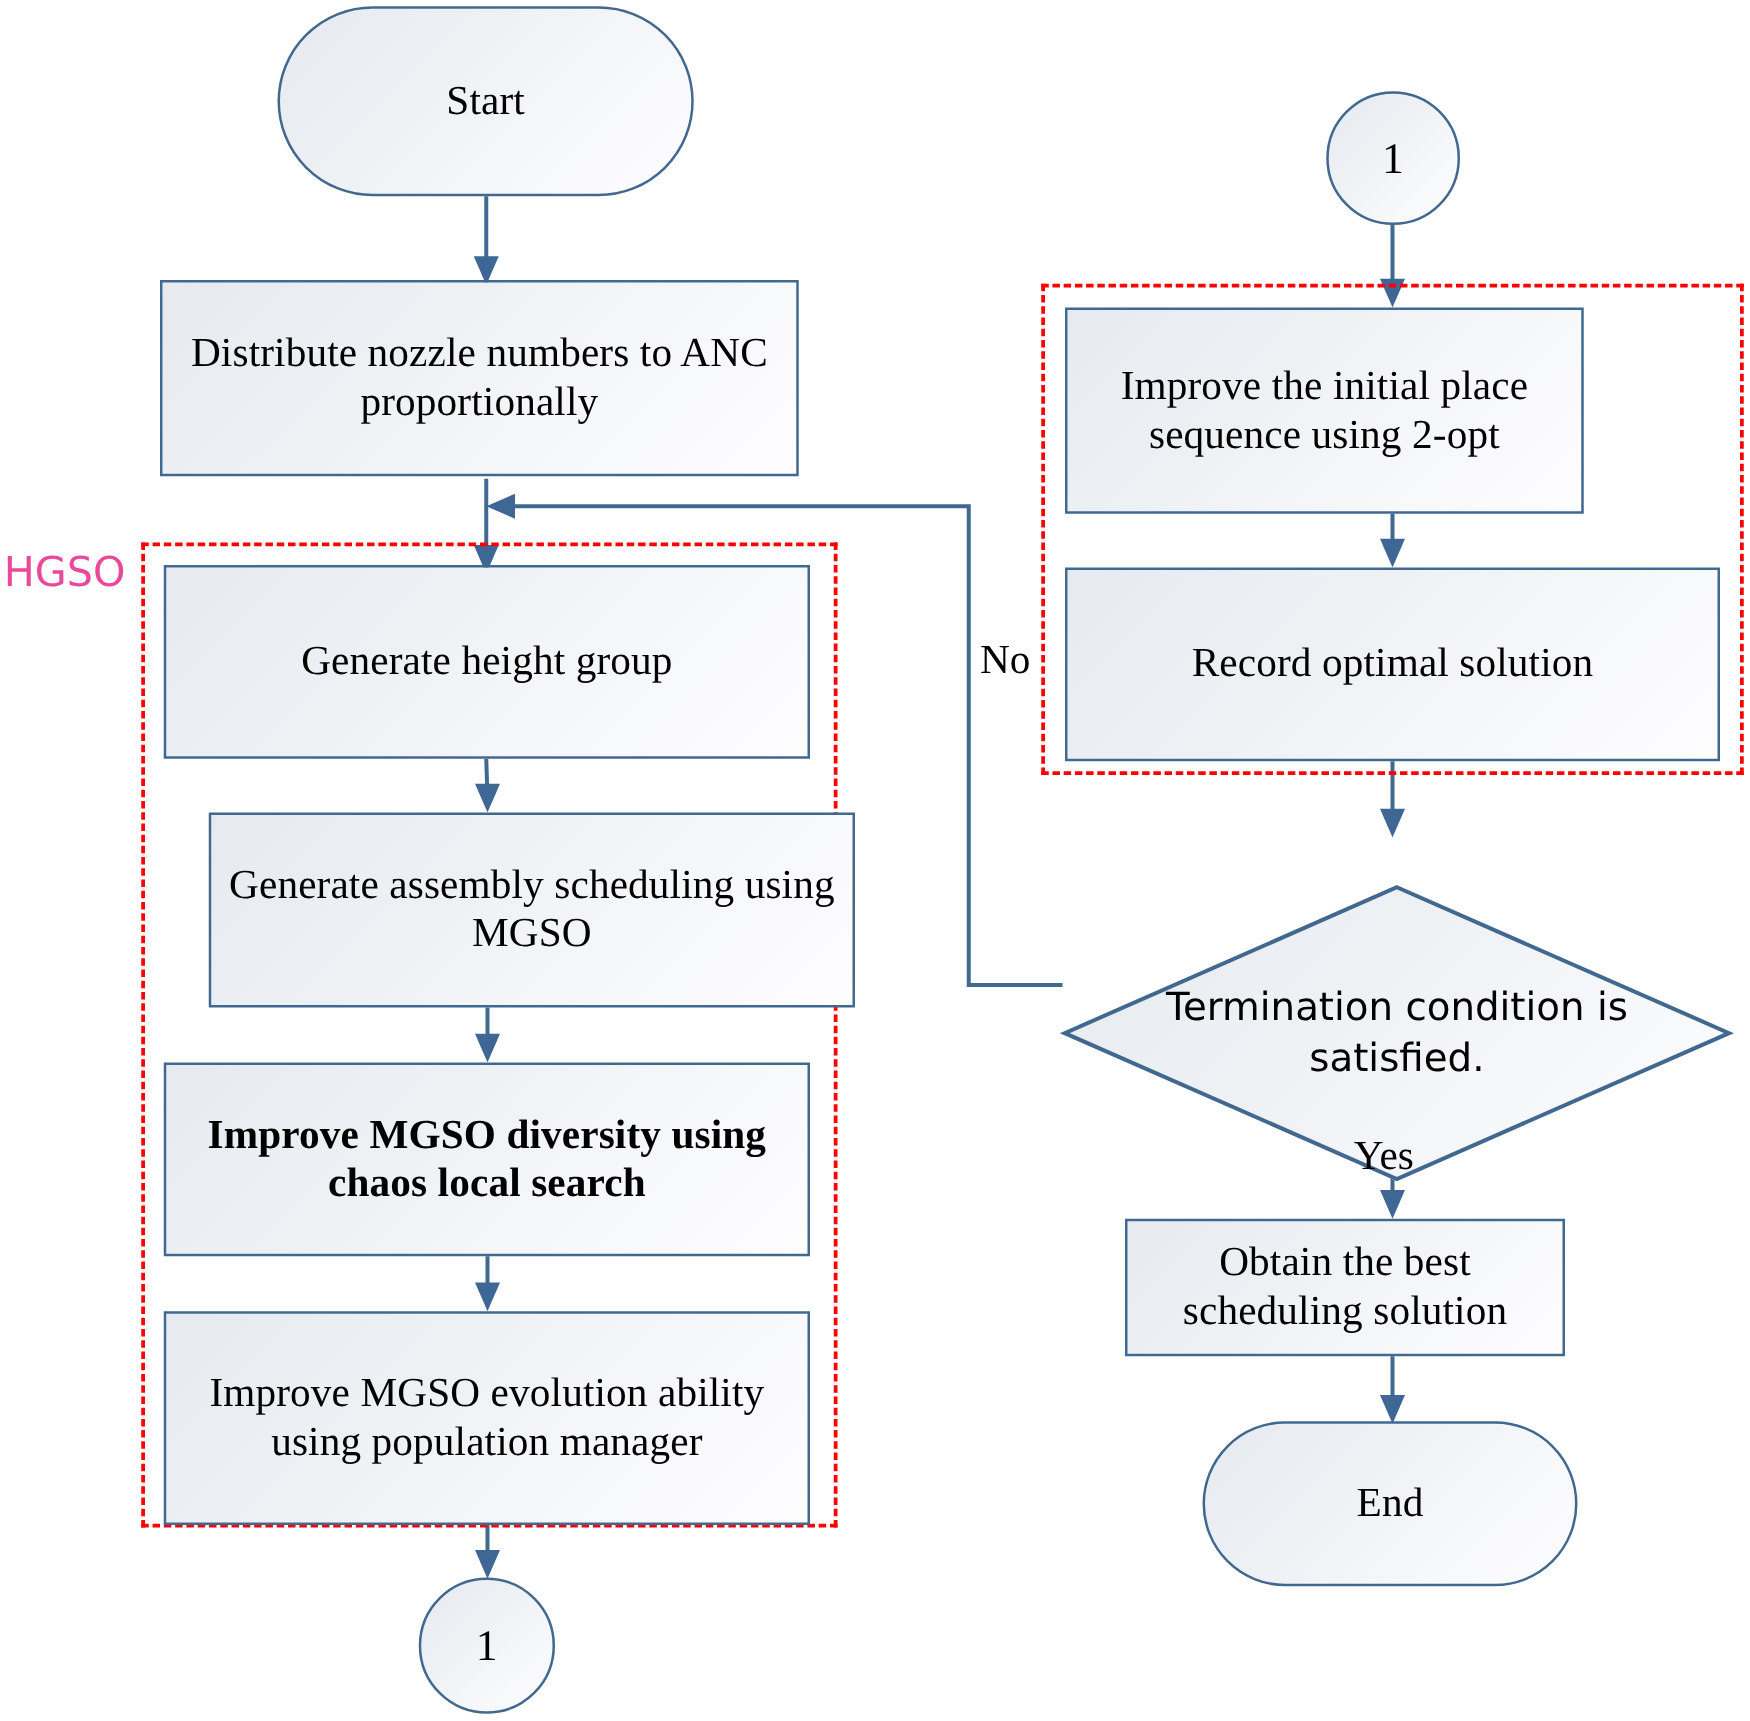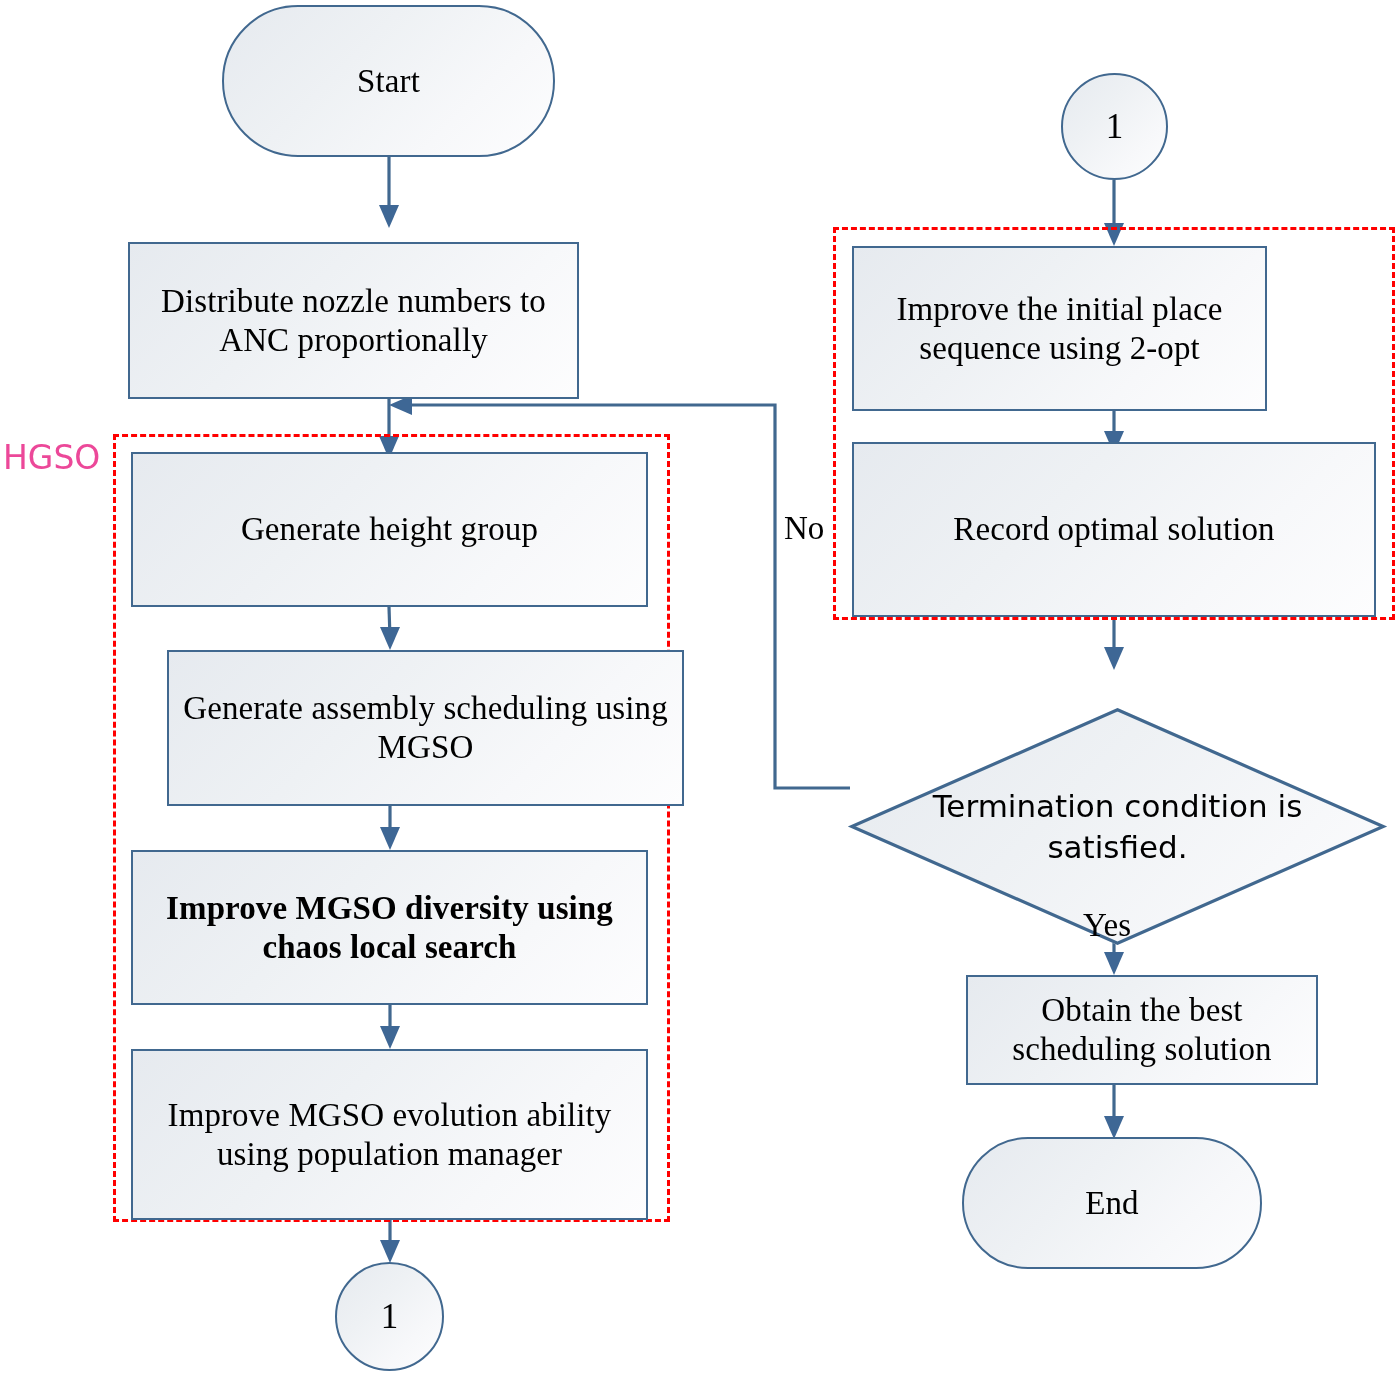--- a/index.html
+++ b/index.html
@@ -171,21 +171,21 @@
   <div class="group-dashed" style="left:113px; top:434px; width:557px; height:788px;"></div>
 
   <div class="group-dashed" style="left:833px; top:227px; width:562px; height:393px;"></div>
 
   <div class="txt red-sans" style="left:3px; top:438px;">HGSO</div>
 
   <div class="node terminator" style="left:222px; top:5px; width:333px; height:152px;">
     <span class="lbl">Start</span>
   </div>
 
-  <div class="node rect" style="left:128px; top:242px; width:451px; height:157px;">
+  <div class="node rect" style="left:128px; top:224px; width:511px; height:157px;">
     <span class="lbl">Distribute nozzle numbers to ANC proportionally</span>
   </div>
 
   <div class="node rect" style="left:131px; top:452px; width:517px; height:155px;">
     <span class="lbl">Generate height group</span>
   </div>
 
   <div class="node rect" style="left:131px; top:650px; width:517px; height:156px;margin-left:36px;">
     <span class="lbl">Generate assembly scheduling using MGSO</span>
   </div>
@@ -203,33 +203,33 @@
   </div>
 
   <div class="node connector-circle" style="left:1061px; top:73px; width:107px; height:107px;">
     <span class="lbl">1</span>
   </div>
 
   <div class="node rect" style="left:852px; top:246px; width:415px; height:165px;">
     <span class="lbl">Improve the initial place sequence using 2-opt</span>
   </div>
 
-  <div class="node rect" style="left:852px; top:442px; width:524px; height:175px;">
+  <div class="node rect" style="left:852px; top:454px; width:524px; height:155px;">
     <span class="lbl">Record optimal solution</span>
   </div>
 
   <div class="decision" style="left:850px; top:708px; width:535px; height:237px;">
     <div class="dia-shape"></div>
     <svg class="dia-outline" viewBox="0 0 535 237" preserveAspectRatio="none">
       <polygon points="267.5,1.8 533.2,118.5 267.5,235.2 1.8,118.5" fill="none" stroke="#41688f" stroke-width="3.2" vector-effect="non-scaling-stroke"></polygon>
     </svg>
     <div class="dia-text">Termination condition is satisfied.</div>
   </div>
 
-  <div class="node rect" style="left:966px; top:975px; width:352px; height:110px;">
+  <div class="node rect" style="left:900px; top:975px; width:352px; height:110px;">
     <span class="lbl">Obtain the best scheduling solution</span>
   </div>
 
   <div class="node terminator" style="left:962px; top:1137px; width:300px; height:132px;">
     <span class="lbl">End</span>
   </div>
 
   <div class="txt" style="left:784px; top:510px;">No</div>
 
   <div class="txt" style="left:1083px; top:907px;">Yes</div>

